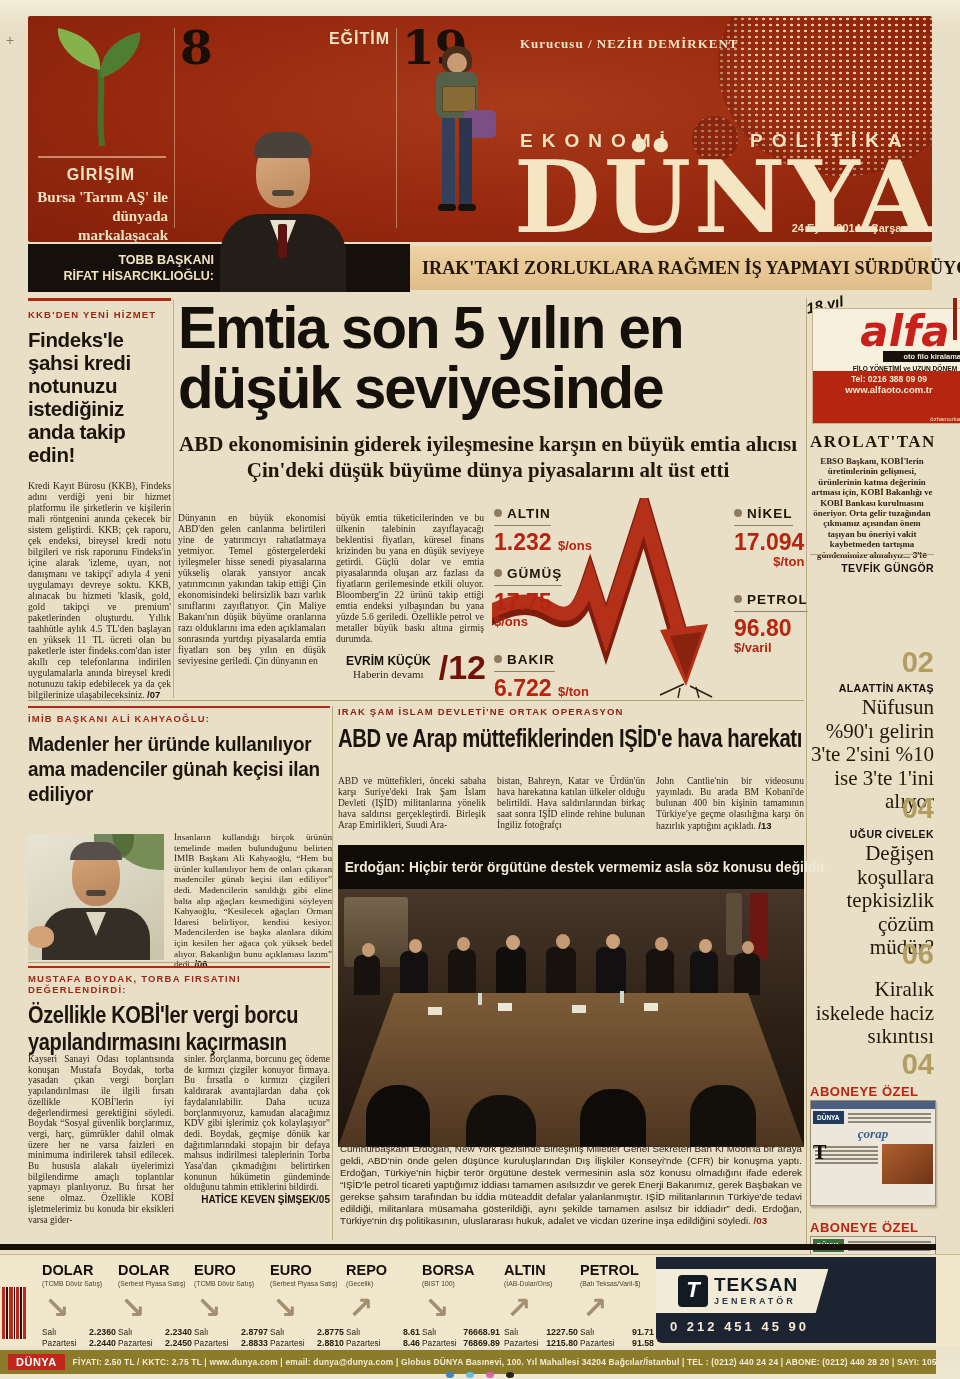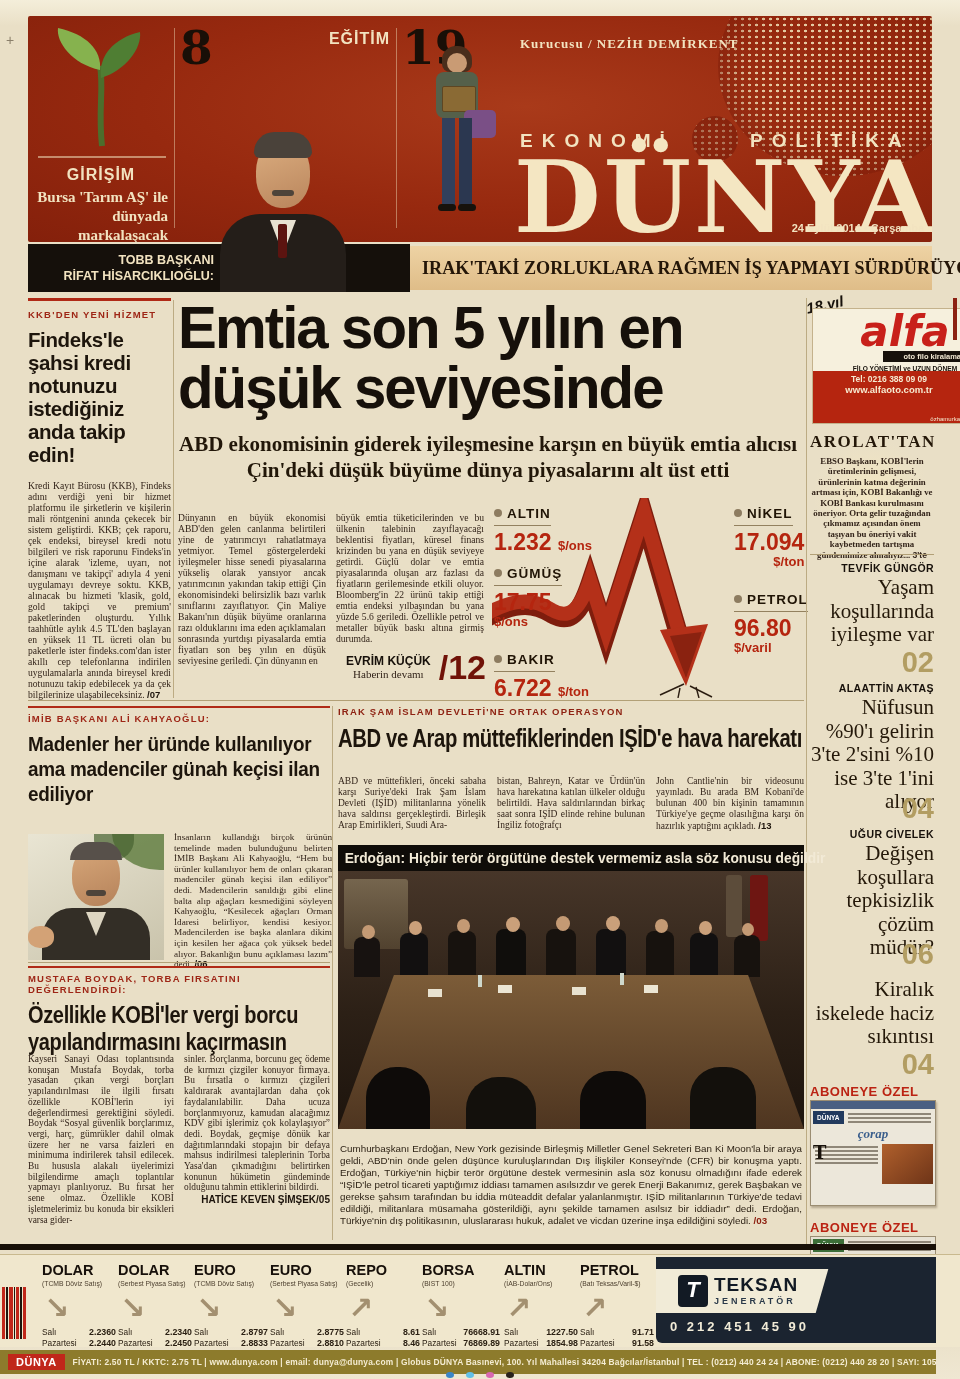--- a/index.html
+++ b/index.html
@@ -206,21 +206,20 @@
       <div class="abs" style="left:2px;top:6px;width:118px;height:110px;border-radius:50%;background:radial-gradient(#f2e6c2,rgba(242,230,194,0) 70%);"></div>
       <div class="serifb" style="position:relative;text-align:center;font-size:17px;letter-spacing:1.5px;color:#241708;">AROLAT'TAN</div>
       <div style="position:relative;margin-top:4px;font-family:'Liberation Serif',serif;font-weight:700;font-size:8.8px;line-height:10.4px;text-align:center;color:#33241a;">
         <span>EBSO Başkanı, KOBİ'lerin üretimlerinin gelişmesi, ürünlerinin katma değerinin artması için, KOBİ Bakanlığı ve KOBİ Bankası kurulmasını öneriyor. Orta gelir tuzağından çıkmamız açısından önem taşıyan bu öneriyi vakit kaybetmeden tartışma gündemimize almalıyız...</span>
         <b style="font-family:'Liberation Sans',sans-serif;font-size:8.6px;">3'te</b>
       </div>
     </div>
     <div class="ruleth abs" style="left:0;top:262px;width:124px;"></div>
 
     <div class="abs colname" style="left:0;top:270px;width:124px;">TEVFİK GÜNGÖR</div>
-    <div class="abs coltitle" style="left:0;top:284px;width:124px;">Yaşam koşullarında iyileşme var</div>
     <div class="abs colpage" style="left:0;top:356px;width:124px;">02</div>
 
     <div class="abs colname" style="left:0;top:390px;width:124px;">ALAATTİN AKTAŞ</div>
     <div class="abs coltitle" style="left:0;top:404px;width:124px;">Nüfusun %90'ı gelirin 3'te 2'sini %10 ise 3'te 1'ini alıyor</div>
     <div class="abs colpage" style="left:0;top:502px;width:124px;">04</div>
 
     <div class="abs colname" style="left:0;top:536px;width:124px;">UĞUR CİVELEK</div>
     <div class="abs coltitle" style="left:0;top:550px;width:124px;">Değişen koşullara tepkisizlik çözüm müdür?</div>
     <div class="abs colpage" style="left:0;top:648px;width:124px;">06</div>
 
@@ -297,21 +296,21 @@
     <div class="hl" style="margin-top:6px;width:600px;font-size:26px;letter-spacing:-.5px;transform:scaleX(.78);transform-origin:0 0;white-space:nowrap;">ABD ve Arap müttefiklerinden IŞİD'e hava harekatı</div>
     <div class="abs bt" style="left:159px;top:70px;width:148px;font-size:9.5px;line-height:11px;">bistan, Bahreyn, Katar ve Ürdün'ün hava harekatına katılan ülkeler olduğu belirtildi. Hava saldırılarından birkaç saat sonra IŞİD elinde rehine bulunan İngiliz fotoğrafçı</div>
     <div class="abs bt" style="left:0;top:70px;width:148px;font-size:9.5px;line-height:11px;">ABD ve müttefikleri, önceki sabaha karşı Suriye'deki Irak Şam İslam Devleti (IŞİD) militanlarına yönelik hava saldırısı gerçekleştirdi. Birleşik Arap Emirlikleri, Suudi Ara-</div>
     <div class="abs bt" style="left:318px;top:70px;width:148px;font-size:9.5px;line-height:11px;">
       <span>John Cantlie'nin bir videosunu yayınladı. Bu arada BM Kobani'de bulunan 400 bin kişinin tamamının Türkiye'ye geçme olasılığına karşı ön hazırlık yaptığını açıkladı.</span>
       <b>/13</b>
     </div>
   </div>
 
   <div class="abs" style="left:338px;top:845px;width:466px;height:390px;">
-    <div style="height:26px;background:#0f0c08;display:flex;align-items:center;">
+    <div style="height:44px;background:#0f0c08;display:flex;align-items:center;">
       <span style="color:#f2ead6;font-weight:700;font-size:14.5px;padding-left:7px;white-space:nowrap;transform:scaleX(.95);transform-origin:0 0;">Erdoğan: Hiçbir terör örgütüne destek vermemiz asla söz konusu değildir</span>
     </div>
 
     <div style="position:relative;height:258px;background:linear-gradient(#473629,#2c2016 55%,#1d140d);overflow:hidden;">
       <div style="position:absolute;left:6px;top:8px;width:64px;height:70px;background:linear-gradient(#8a7a5e,#5c4c36);opacity:.7;border-radius:3px;"></div>
       <div style="position:absolute;right:36px;top:4px;width:18px;height:66px;background:#6e1612;border-radius:3px;"></div>
       <div style="position:absolute;right:62px;top:4px;width:16px;height:62px;background:#5c4c3a;border-radius:3px;"></div>
 
       <div style="position:absolute;left:16px;top:66px;width:26px;height:40px;background:#171210;border-radius:8px 8px 0 0;"></div>
       <div style="position:absolute;left:24px;top:54px;width:13px;height:14px;border-radius:50%;background:#c49a74;"></div>
@@ -461,21 +460,21 @@
     <div class="abs" style="left:504px;top:8px;width:74px;">
       <div class="mname">ALTIN</div>
       <div class="msub">(İAB-Dolar/Ons)</div>
       <div class="marrow" style="margin:6px 0 4px 2px;">↗</div>
       <div class="mrow">
           <span>Salı</span>
           <b>1227.50</b>
         </div>
       <div class="mrow">
           <span>Pazartesi</span>
-          <b>1854.98</b>
+          <b>1215.80</b>
         </div>
     </div>
     <div class="abs" style="left:580px;top:8px;width:74px;">
       <div class="mname">PETROL</div>
       <div class="msub">(Batı Teksas/Varil-$)</div>
       <div class="marrow" style="margin:6px 0 4px 2px;">↗</div>
       <div class="mrow">
           <span>Salı</span>
           <b>91.71</b>
         </div>

